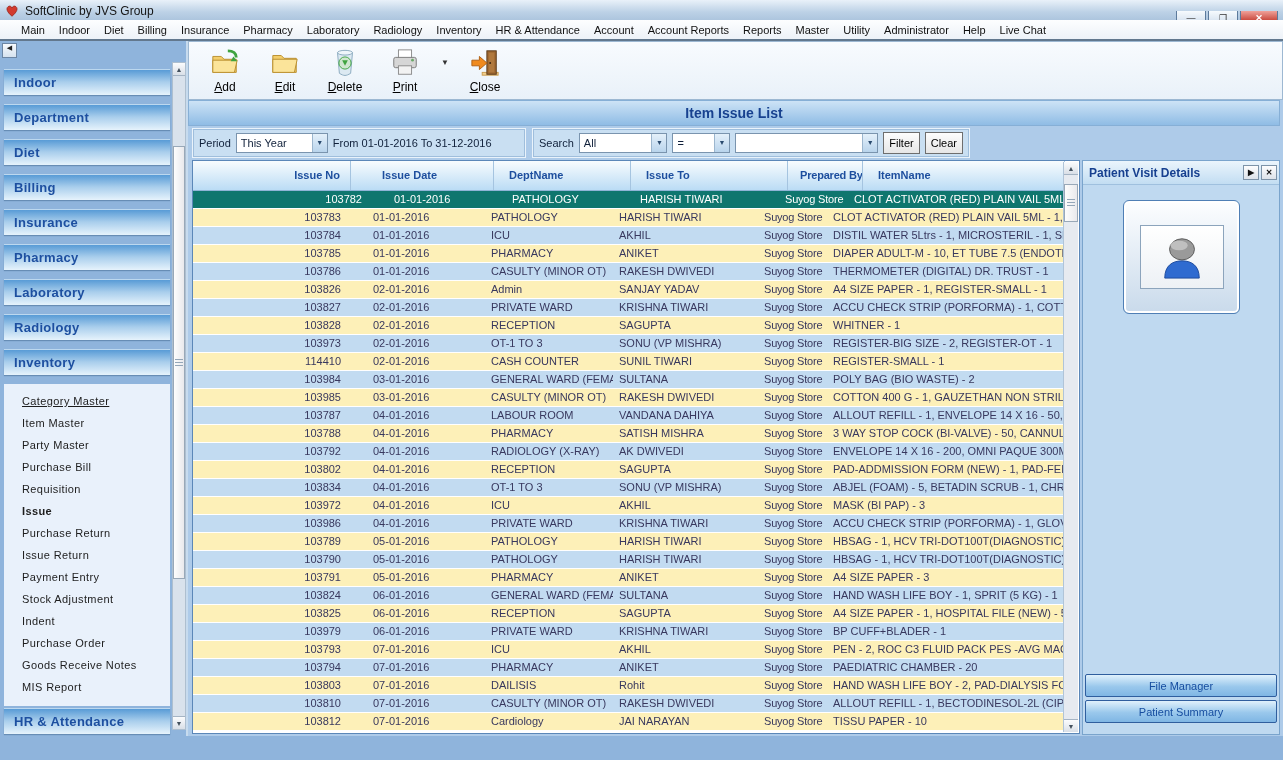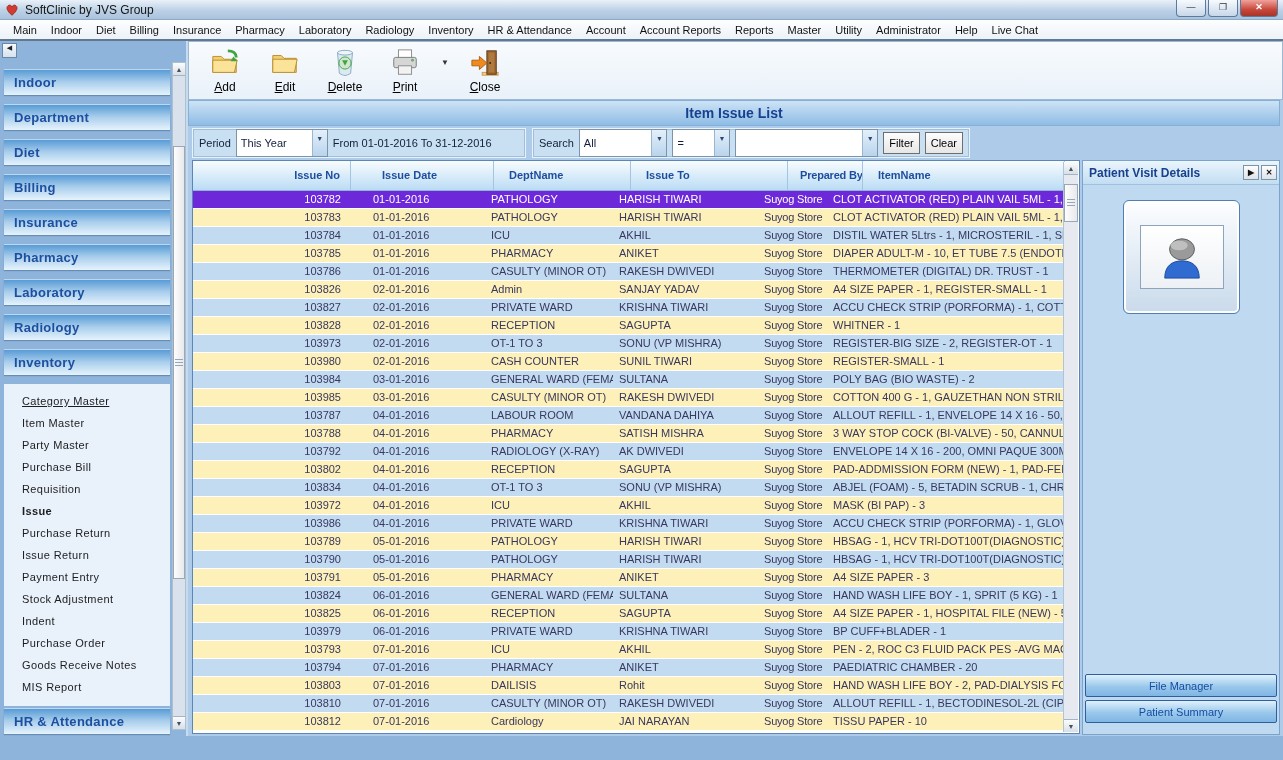--- a/index.html
+++ b/index.html
@@ -3,33 +3,33 @@
 <meta charset="utf-8">
 <style>
   * { margin:0; padding:0; box-sizing:border-box; }
   html,body { width:1283px; height:760px; overflow:hidden; }
   body { font-family:"Liberation Sans", sans-serif; }
   .app { position:relative; width:1283px; height:760px; background:#8FB4DC; }
 
   
   .titlebar { position:absolute; top:0; left:0; right:0; height:20px;
     background:linear-gradient(#E9F1F9,#BCD1E6 55%,#A9C2DC);
-    border-bottom:1px solid #8FA8C4; display:flex; align-items:center; padding:0 5px; }
+    border-bottom:1px solid #8FA8C4; display:flex; align-items:center; padding:11px 5px; }
   .app-icon { width:14px; height:14px; margin-right:6px; }
   .win-title { font-size:12px; color:#151515; }
   .win-controls { margin-left:auto; display:flex; gap:2px; align-self:flex-start; }
   .win-btn { width:30px; height:17px; font-size:9px; line-height:15px; text-align:center;
     border:1px solid #5C7A9C; border-top:none; border-radius:0 0 4px 4px;
     background:linear-gradient(#F6FAFD,#C7D7E9); color:#333; cursor:default; }
   .win-btn.close { width:38px; background:linear-gradient(#F0A29A,#C8473B 60%,#A83428); color:#fff; font-weight:bold; }
 
   
   .menubar { position:absolute; top:20px; left:0; right:0; height:21px;
     background:linear-gradient(#FDFEFF,#EDF2F8); border-bottom:2px solid #62788E;
-    display:flex; align-items:center; padding-left:6px; font-size:11px; color:#111; }
+    display:flex; align-items:center; padding-left:14px; font-size:11px; color:#111; }
   .menu-item { padding:0 7px; white-space:nowrap; }
 
   
   .sidebar { position:absolute; top:41px; left:0; width:186px; bottom:24px; background:#8FB4DC; }
   .collapse-btn { position:absolute; top:2px; left:2px; width:15px; height:15px; font-size:7px;
     border:1px solid #6C86A4; background:linear-gradient(#F7FAFD,#D5E2EF); color:#222; text-align:center; }
   .side-nav { position:absolute; top:28px; left:4px; width:166px; }
   .acc-header { height:26px; line-height:26px; margin-bottom:9px; padding-left:10px;
     font-size:13px; font-weight:bold; color:#1D4FA0; letter-spacing:.3px;
     background:linear-gradient(180deg,#589BD6 0%,#A9CEEC 48%,#E6F3FC 100%);
@@ -62,41 +62,41 @@
 
   .page-title { position:absolute; top:59px; left:0; right:3px; height:26px;
     background:linear-gradient(#CDE3F6,#8FBCE5); border:1px solid #86AFD6;
     text-align:center; line-height:24px; font-size:14px; font-weight:bold; color:#17418F; }
 
   .filter-row { position:absolute; top:87px; left:0; width:892px; height:30px; display:flex; }
   .filter-box { background:#C9DFF2; border:1px solid #EAF3FB; box-shadow:inset 0 0 0 1px #9FBEDC;
     display:flex; align-items:center; padding:0 6px; gap:5px; font-size:11px; color:#10203A; }
   .filter-box.period { position:absolute; left:4px; width:334px; height:30px; }
   .filter-box.search { position:absolute; left:344px; width:438px; height:30px; }
-  .combo { height:28px; background:#fff; border:1px solid #7A94AE; display:flex; align-items:center; }
+  .combo { height:20px; background:#fff; border:1px solid #7A94AE; display:flex; align-items:center; }
   .combo .val { flex:1; padding-left:4px; font-size:11px; white-space:nowrap; overflow:hidden; }
   .combo .arrow { width:15px; height:100%; background:linear-gradient(#E4F0FA,#B9D4EC); border-left:1px solid #9CB6CE;
     font-size:7px; text-align:center; line-height:18px; color:#2A4A6E; }
   .w92{width:92px;} .w105{width:105px;} .w68{width:68px;} .w170{width:170px;}
   .sys-btn { height:22px; padding:0 5px; font-size:11px; font-family:inherit; color:#000;
     background:linear-gradient(#FDFDFD,#E6E6E6); border:1px solid #6E6E6E; }
 
   
   .grid { position:absolute; top:119px; left:4px; width:888px; height:574px;
     background:#fff; border:1px solid #5B87B8; }
   .grid-header { display:flex; height:30px; width:872px;
     background:linear-gradient(#F8FCFE,#BBDCF5); border-bottom:1px solid #8FB4D6;gap:9px; }
   .hcell { border-right:1px solid #A5C4E0; font-weight:bold; color:#1D4E9E; font-size:11px;
     line-height:29px; padding-left:6px; white-space:nowrap; overflow:hidden; }
   .grid-body { position:absolute; top:30px; left:0; width:872px; bottom:0; overflow:hidden; }
   .grid-row { display:flex; height:18px; font-size:11px; line-height:17px; color:#38385E;
     box-shadow:inset 0 -1px 0 #FFFFFF; }
   .grid-row.yellow { background:#FDF0B8; }
   .grid-row.blue   { background:#C2DBF1; }
-  .grid-row.sel    { background:#6d28d9; color:#FFFFFF; }
+  .grid-row.sel    { background:#0f766e; color:#FFFFFF;padding-left:21px; }
   .cell { padding-left:6px; white-space:nowrap; overflow:hidden; }
   .c0 { width:158px; text-align:right; padding-right:10px; padding-left:0; }
   .c1 { width:118px;margin-left:16px; } .c2 { width:128px; } .c3 { width:148px; }
   .c4 { width:66px; padding-left:3px; letter-spacing:-.2px; }
   .c5 { flex:1; }
   .grid-vscroll { position:absolute; top:1px; right:1px; bottom:1px; width:15px;
     background:#E6EAF0; border-left:1px solid #B0C4D8; }
   .gv-thumb { position:absolute; left:0; right:0; top:22px; height:38px;
     background:linear-gradient(90deg,#FDFDFD,#E9E9EC); border:1px solid #98A8B8;
     display:flex; align-items:center; justify-content:center; }
@@ -363,21 +363,21 @@
           </div>
           <div class="grid-row blue">
             <div class="cell c0">103973</div>
             <div class="cell c1">02-01-2016</div>
             <div class="cell c2">OT-1 TO 3</div>
             <div class="cell c3">SONU (VP MISHRA)</div>
             <div class="cell c4">Suyog Store</div>
             <div class="cell c5">REGISTER-BIG SIZE - 2, REGISTER-OT - 1</div>
           </div>
           <div class="grid-row yellow">
-            <div class="cell c0">103980</div>
+            <div class="cell c0">114410</div>
             <div class="cell c1">02-01-2016</div>
             <div class="cell c2">CASH COUNTER</div>
             <div class="cell c3">SUNIL TIWARI</div>
             <div class="cell c4">Suyog Store</div>
             <div class="cell c5">REGISTER-SMALL - 1</div>
           </div>
           <div class="grid-row blue">
             <div class="cell c0">103984</div>
             <div class="cell c1">03-01-2016</div>
             <div class="cell c2">GENERAL WARD (FEMALE)</div>

